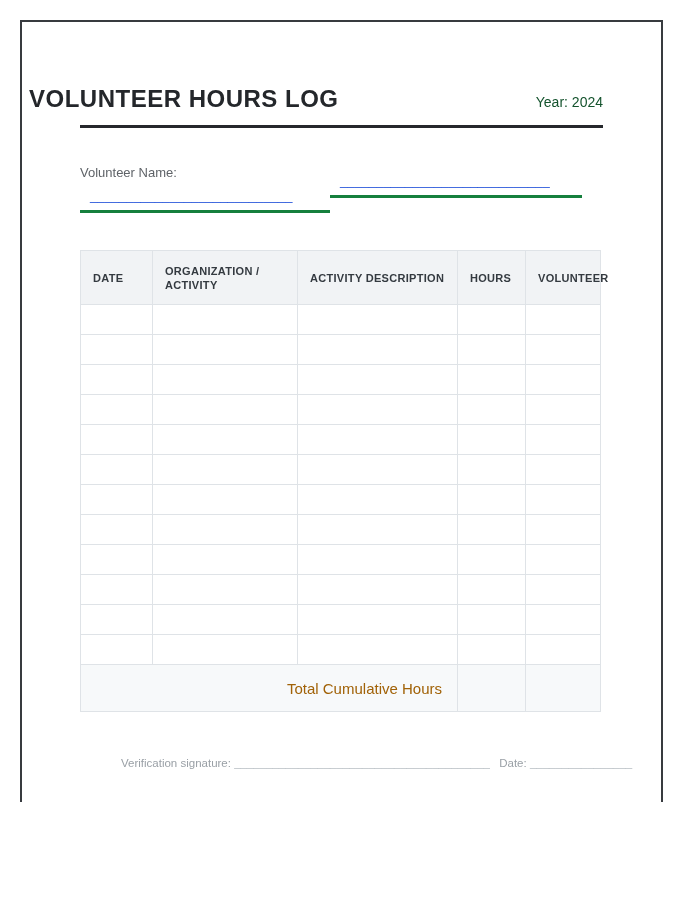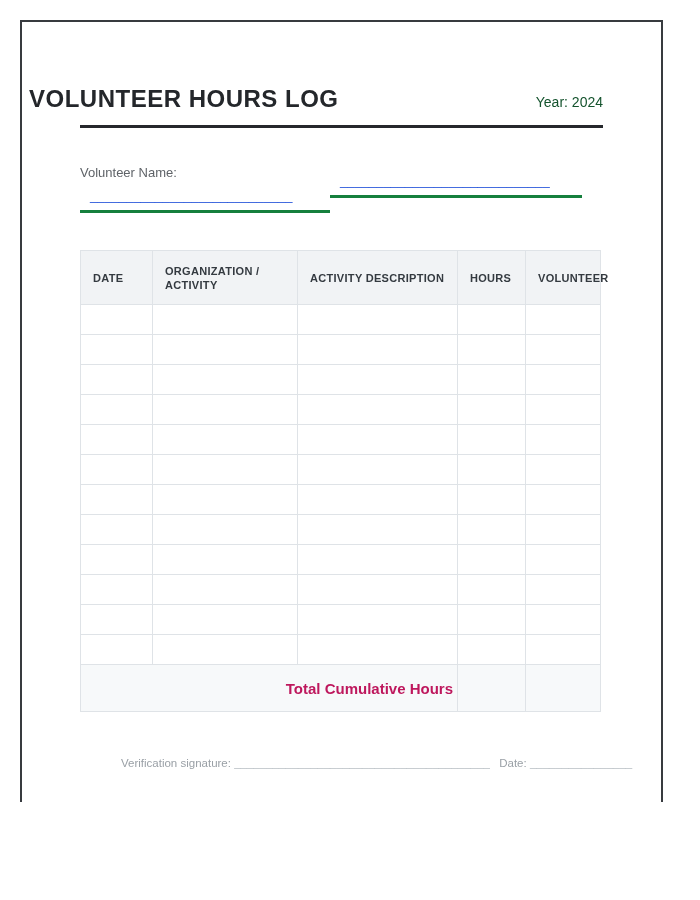--- a/index.html
+++ b/index.html
@@ -88,24 +88,24 @@
     padding: 0 12px;
     line-height: 14px;
   }
   .log-table tbody td { height: 30px; background: #ffffff; }
   .log-table tfoot td {
     height: 47px;
     background: #f7f9fa;
   }
   .log-table tfoot td.total-label-cell {
     text-align: right;
-    padding-right: 4px;
+    padding-right: 15px;
     font-size: 15px;
-    font-weight: bold;
-    color: #be185d;
+    font-weight: normal;
+    color: #a16207;
     vertical-align: middle;
   }
   .signature-row {
     margin-top: 44px;
     padding-left: 99px;
     font-size: 11.5px;
     color: #9aa0a6;
     white-space: nowrap;
     line-height: 14px;
   }

